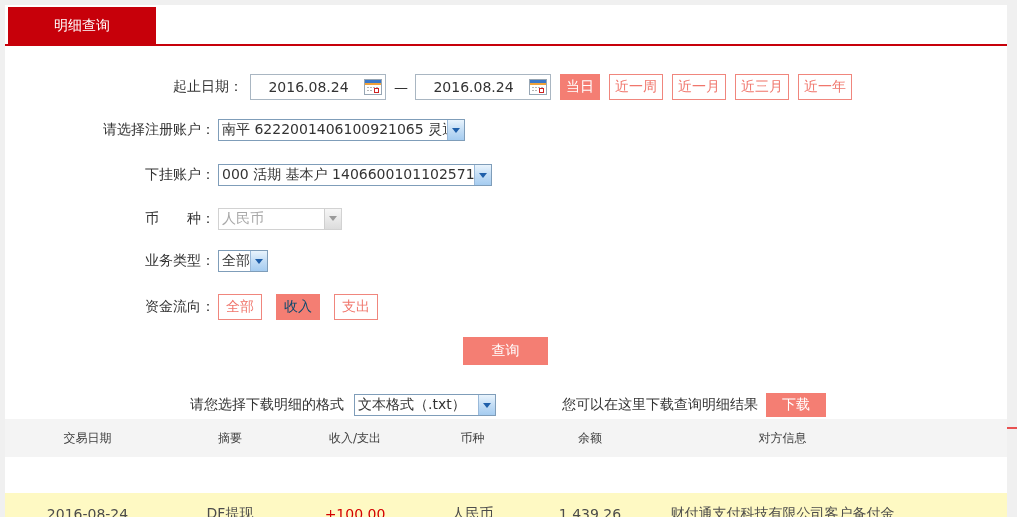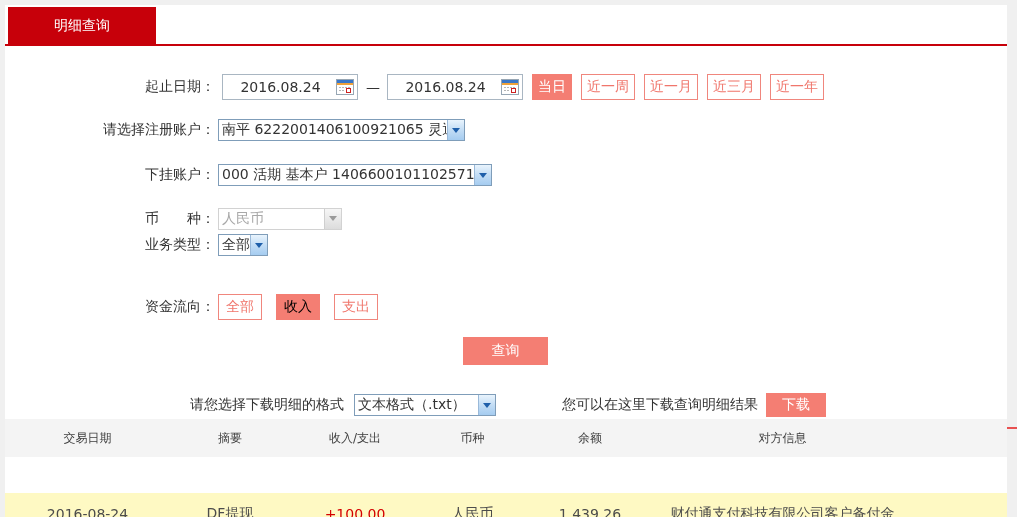--- a/index.html
+++ b/index.html
@@ -7,25 +7,25 @@
   .page { position:relative; width:1017px; height:517px; background:#f0f0f0; overflow:hidden; }
   .panel { position:absolute; left:5px; top:5px; width:1002px; height:505px; background:#fff; }
 
   .tab { position:absolute; left:8px; top:7px; width:148px; height:37px; background:#c7000a;
          color:#fff; font-size:14px; display:flex; align-items:center; justify-content:center; cursor:pointer; }
   .topline { position:absolute; left:5px; top:44px; width:1002px; height:2px; background:#c7000a; }
 
   .form-row { position:absolute; left:0; display:flex; align-items:center; font-size:14px; color:#333; }
   .flabel { width:215px; text-align:right; flex:0 0 215px; }
 
-  .row-date { top:73px; height:27px; }
+  .row-date { top:73px; height:27px;padding-left:28px; }
   .row-account { top:118px; height:24px; }
   .row-sub { top:163px; height:24px; }
   .row-currency { top:206px; height:25px; }
-  .row-biz { top:233px; height:24px;justify-content:center; }
+  .row-biz { top:249px; height:24px;justify-content:center; }
   .row-flow { top:293px; height:27px; }
   .row-download { top:392px; height:26px; }
 
   .date-input { display:flex; align-items:center; width:136px; height:26px; border:1px solid #a9b6c2;
                 background:#fff; margin-left:7px; padding:0 3px 0 2px; cursor:text; }
   .date-text { flex:1; text-align:center; font-size:14px; color:#333; }
   .dash { margin:0 7px 0 8px; color:#333; }
 
   .qbtn { height:26px; padding:0 5px; font-size:14px; margin-left:9px; cursor:pointer;
           display:inline-flex; align-items:center; justify-content:center; }
@@ -45,21 +45,21 @@
   .w-biz { width:50px; }
   .w-format { width:142px; }
   .xp-select.disabled { border-color:#d2d2d2; cursor:default; }
   .xp-select.disabled .sel-value { color:#a8a8a8; }
   .xp-select.disabled .sel-arrow { background:linear-gradient(180deg,#f6f6f6,#dcdcdc); border-left-color:#cfcfcf; }
   .xp-select.disabled .tri { border-top-color:#9a9a9a; }
 
   .fbtn { height:26px; padding:0 7px; font-size:14px; cursor:pointer;
           display:inline-flex; align-items:center; justify-content:center; }
   .fbtn.outline { background:#fff; color:#f0766c; border:1px solid #f0867d; margin-left:3px; margin-right:8px; }
-  .fbtn.filled { background:#f47e73; color:#000000; border:1px solid #f47e73; margin-right:8px; margin-left:5px; }
+  .fbtn.filled { background:#f47e73; color:#0c4a6e; border:1px solid #f47e73; margin-right:8px; margin-left:5px; }
   .fbtn + .fbtn { margin-left:6px; }
 
   .query-btn { position:absolute; left:463px; top:337px; width:85px; height:28px; background:#f47e73;
                color:#fff; border:none; font-size:14px; cursor:pointer; font-family:inherit; }
 
   .dl-label1 { margin-left:190px; }
   .dl-hint { margin-left:66px; }
   .dl-btn { margin-left:8px; width:60px; height:24px; background:#f47e73; color:#fff; border:none;
             font-size:14px; cursor:pointer; font-family:inherit; }
 

